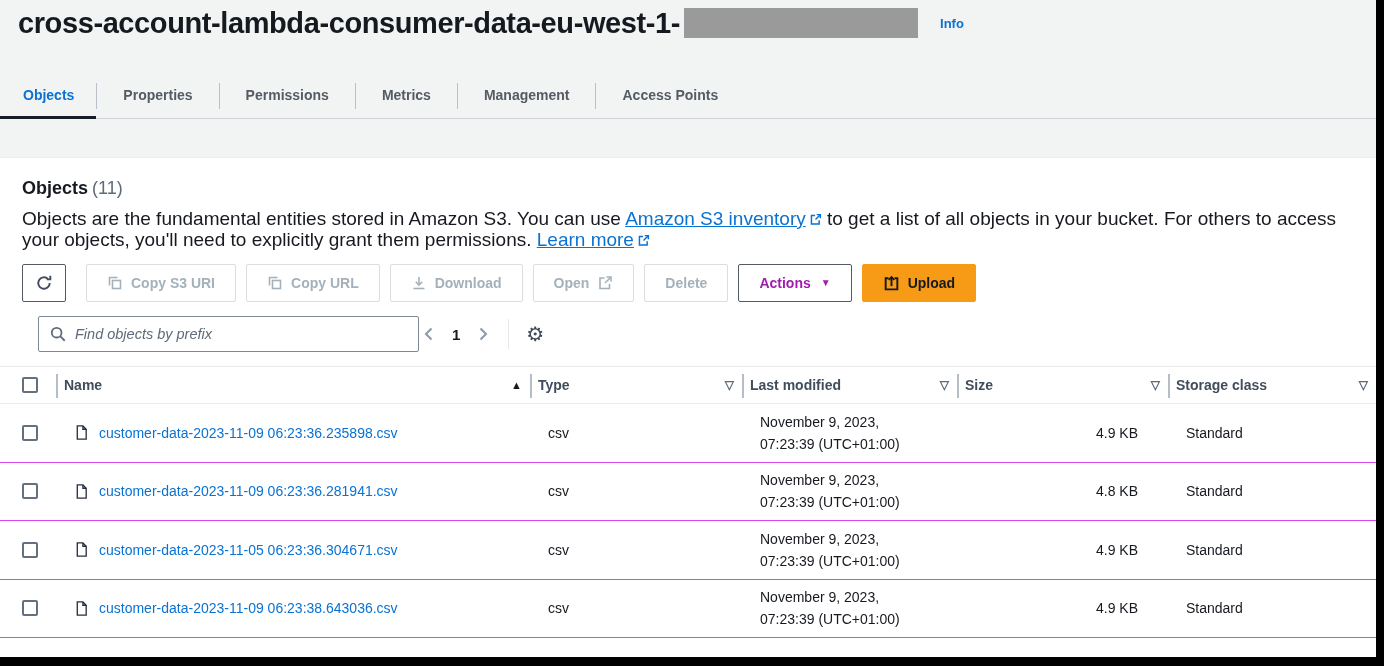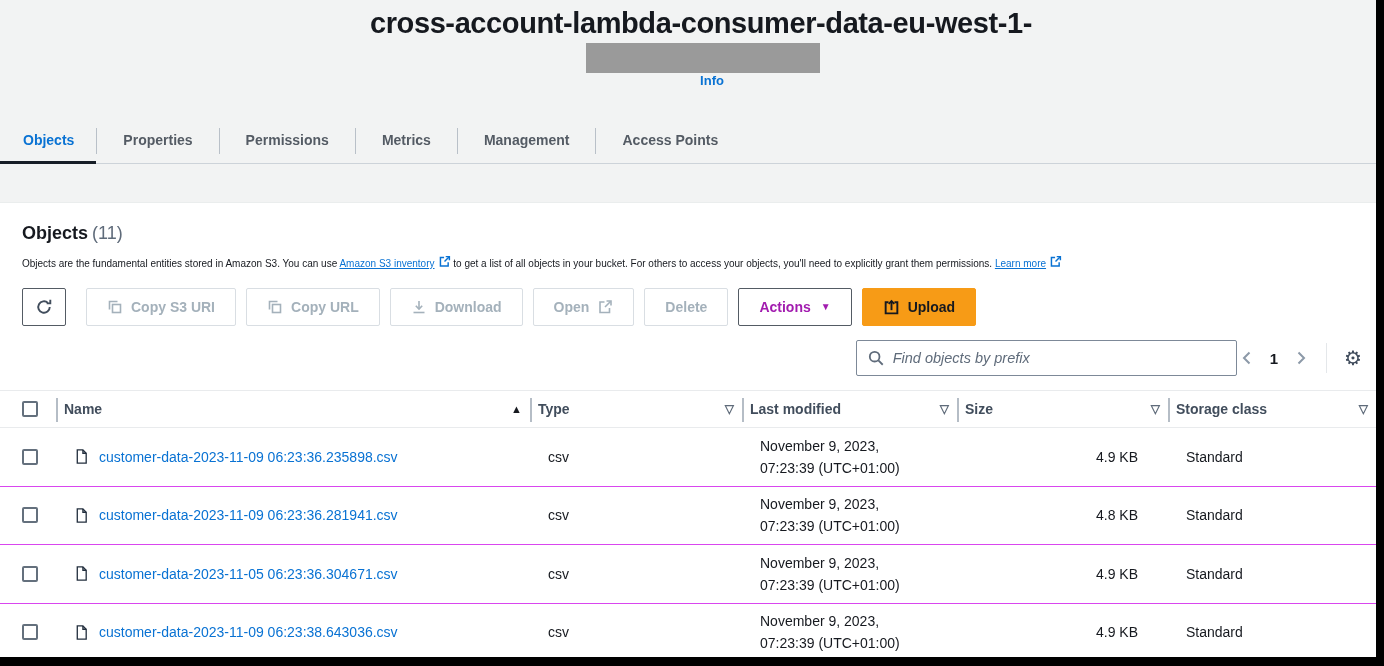--- a/index.html
+++ b/index.html
@@ -15,57 +15,57 @@
     --accent: #f79b16;
     --redact: #9a9a9a;
     --dark: #16191f;
     --gray: #5f6b7a;
     --disabled-text: #a4b1bb;
     --disabled-border: #d9dee3;
     --border-light: #e9ebed;
   }
 
   
-  .page-header { padding: 3px 0 0 18px; display: flex; align-items: center; flex-direction: column; }
+  .page-header { padding: 3px 0 0 18px; display: flex; align-items: center; }
   .page-title { font-size: 29px; font-weight: 700; letter-spacing: -0.4px; line-height: 40px; white-space: nowrap; }
   .redaction { width: 234px; height: 30px; background: var(--redact); margin-left: 4px; }
   .info-link { font-size: 13px; font-weight: 700; color: var(--link); margin-left: 22px; text-decoration: none; cursor: pointer; }
 
   
   .tabs { display: flex; align-items: center; margin-top: 30px; border-bottom: 1px solid #cdd3d9; height: 46px; }
   .tab { align-self: stretch; display: flex; align-items: center; padding: 0 26px; font-size: 14px; font-weight: 700;
          color: #545b64; text-decoration: none; border-bottom: 3px solid transparent; margin-bottom: -1px; cursor: pointer; }
   .tab:first-of-type { padding-left: 23px; padding-right: 22px; }
   .tab.active { color: var(--link); border-bottom-color: #161d26; }
   .tab-divider { width: 1px; height: 26px; background: #b9c0c8; }
 
   
   .panel { margin-top: 38px; background: #ffffff; border-top: 1px solid #eaeded; min-height: 520px; }
   .panel-inner { padding: 18px 20px 0 22px; }
   .panel-heading { font-size: 18px; line-height: 24px; }
   .panel-heading .h-title { font-weight: 700; color: var(--dark); }
   .panel-heading .h-count { font-weight: 400; color: var(--gray); margin-left: 4px; }
 
-  .desc { margin-top: 8px; font-size: 10px; line-height: 21px; color: var(--dark); max-width: 1332px; }
+  .desc { margin-top: 8px; font-size: 19px; line-height: 21px; color: var(--dark); max-width: 1332px; }
   .inline-link { color: var(--link); text-decoration: underline; cursor: pointer; white-space: nowrap; }
   .inline-link svg { vertical-align: -1px; margin-left: 3px; }
 
   
   .toolbar { margin-top: 14px; display: flex; align-items: flex-start; gap: 10px; height: 38px; }
   .btn { display: inline-flex; align-items: center; justify-content: center; gap: 8px; height: 38px; padding: 0 20px;
          background: #fff; border: 1px solid #545b64; border-radius: 2px; font-family: inherit;
          font-size: 14px; font-weight: 700; color: #a21caf; cursor: pointer; white-space: nowrap; }
   .btn.icon-only { width: 44px; padding: 0; margin-right: 10px; }
   .btn.disabled { border-color: var(--disabled-border); color: var(--disabled-text); cursor: default; }
   .btn.primary { background: var(--accent); border-color: var(--accent); color: #16191f; }
   .btn svg { flex: 0 0 auto; }
   .caret { font-size: 10px; line-height: 1; margin-left: 2px; }
 
   
-  .utility-row { margin-top: 14px; display: flex; align-items: center; justify-content: flex-end; padding-left: 16px; }
+  .utility-row { margin-top: 14px; display: flex; align-items: center; justify-content: flex-start; padding-left: 16px; }
   .search-wrap { position: relative; width: 381px; }
   .search-input { width: 100%; height: 36px; border: 1px solid #7d8998; border-radius: 2px; padding: 0 10px 0 36px;
                   font-family: inherit; font-size: 14.5px; font-style: italic; color: #414d5c; background: #fff; outline: none; }
   .search-input::placeholder { color: #5f6b7a; font-style: italic; opacity: 1; }
   .search-icon { position: absolute; left: 11px; top: 9px; }
   .pagination { display: flex; align-items: center; }
   .page-chevron { background: none; border: none; padding: 2px; cursor: pointer; display: flex; align-items: center; }
   .page-number { font-size: 15px; font-weight: 700; color: var(--dark); margin: 0 13px; background: none; border: none; cursor: pointer; font-family: inherit; }
   .pag-divider { width: 1px; height: 30px; background: #e4e7ea; margin: 0 15px; }
   .gear-btn { background: none; border: none; cursor: pointer; font-size: 20px; color: #3f4b5b; line-height: 1; padding: 2px; }

